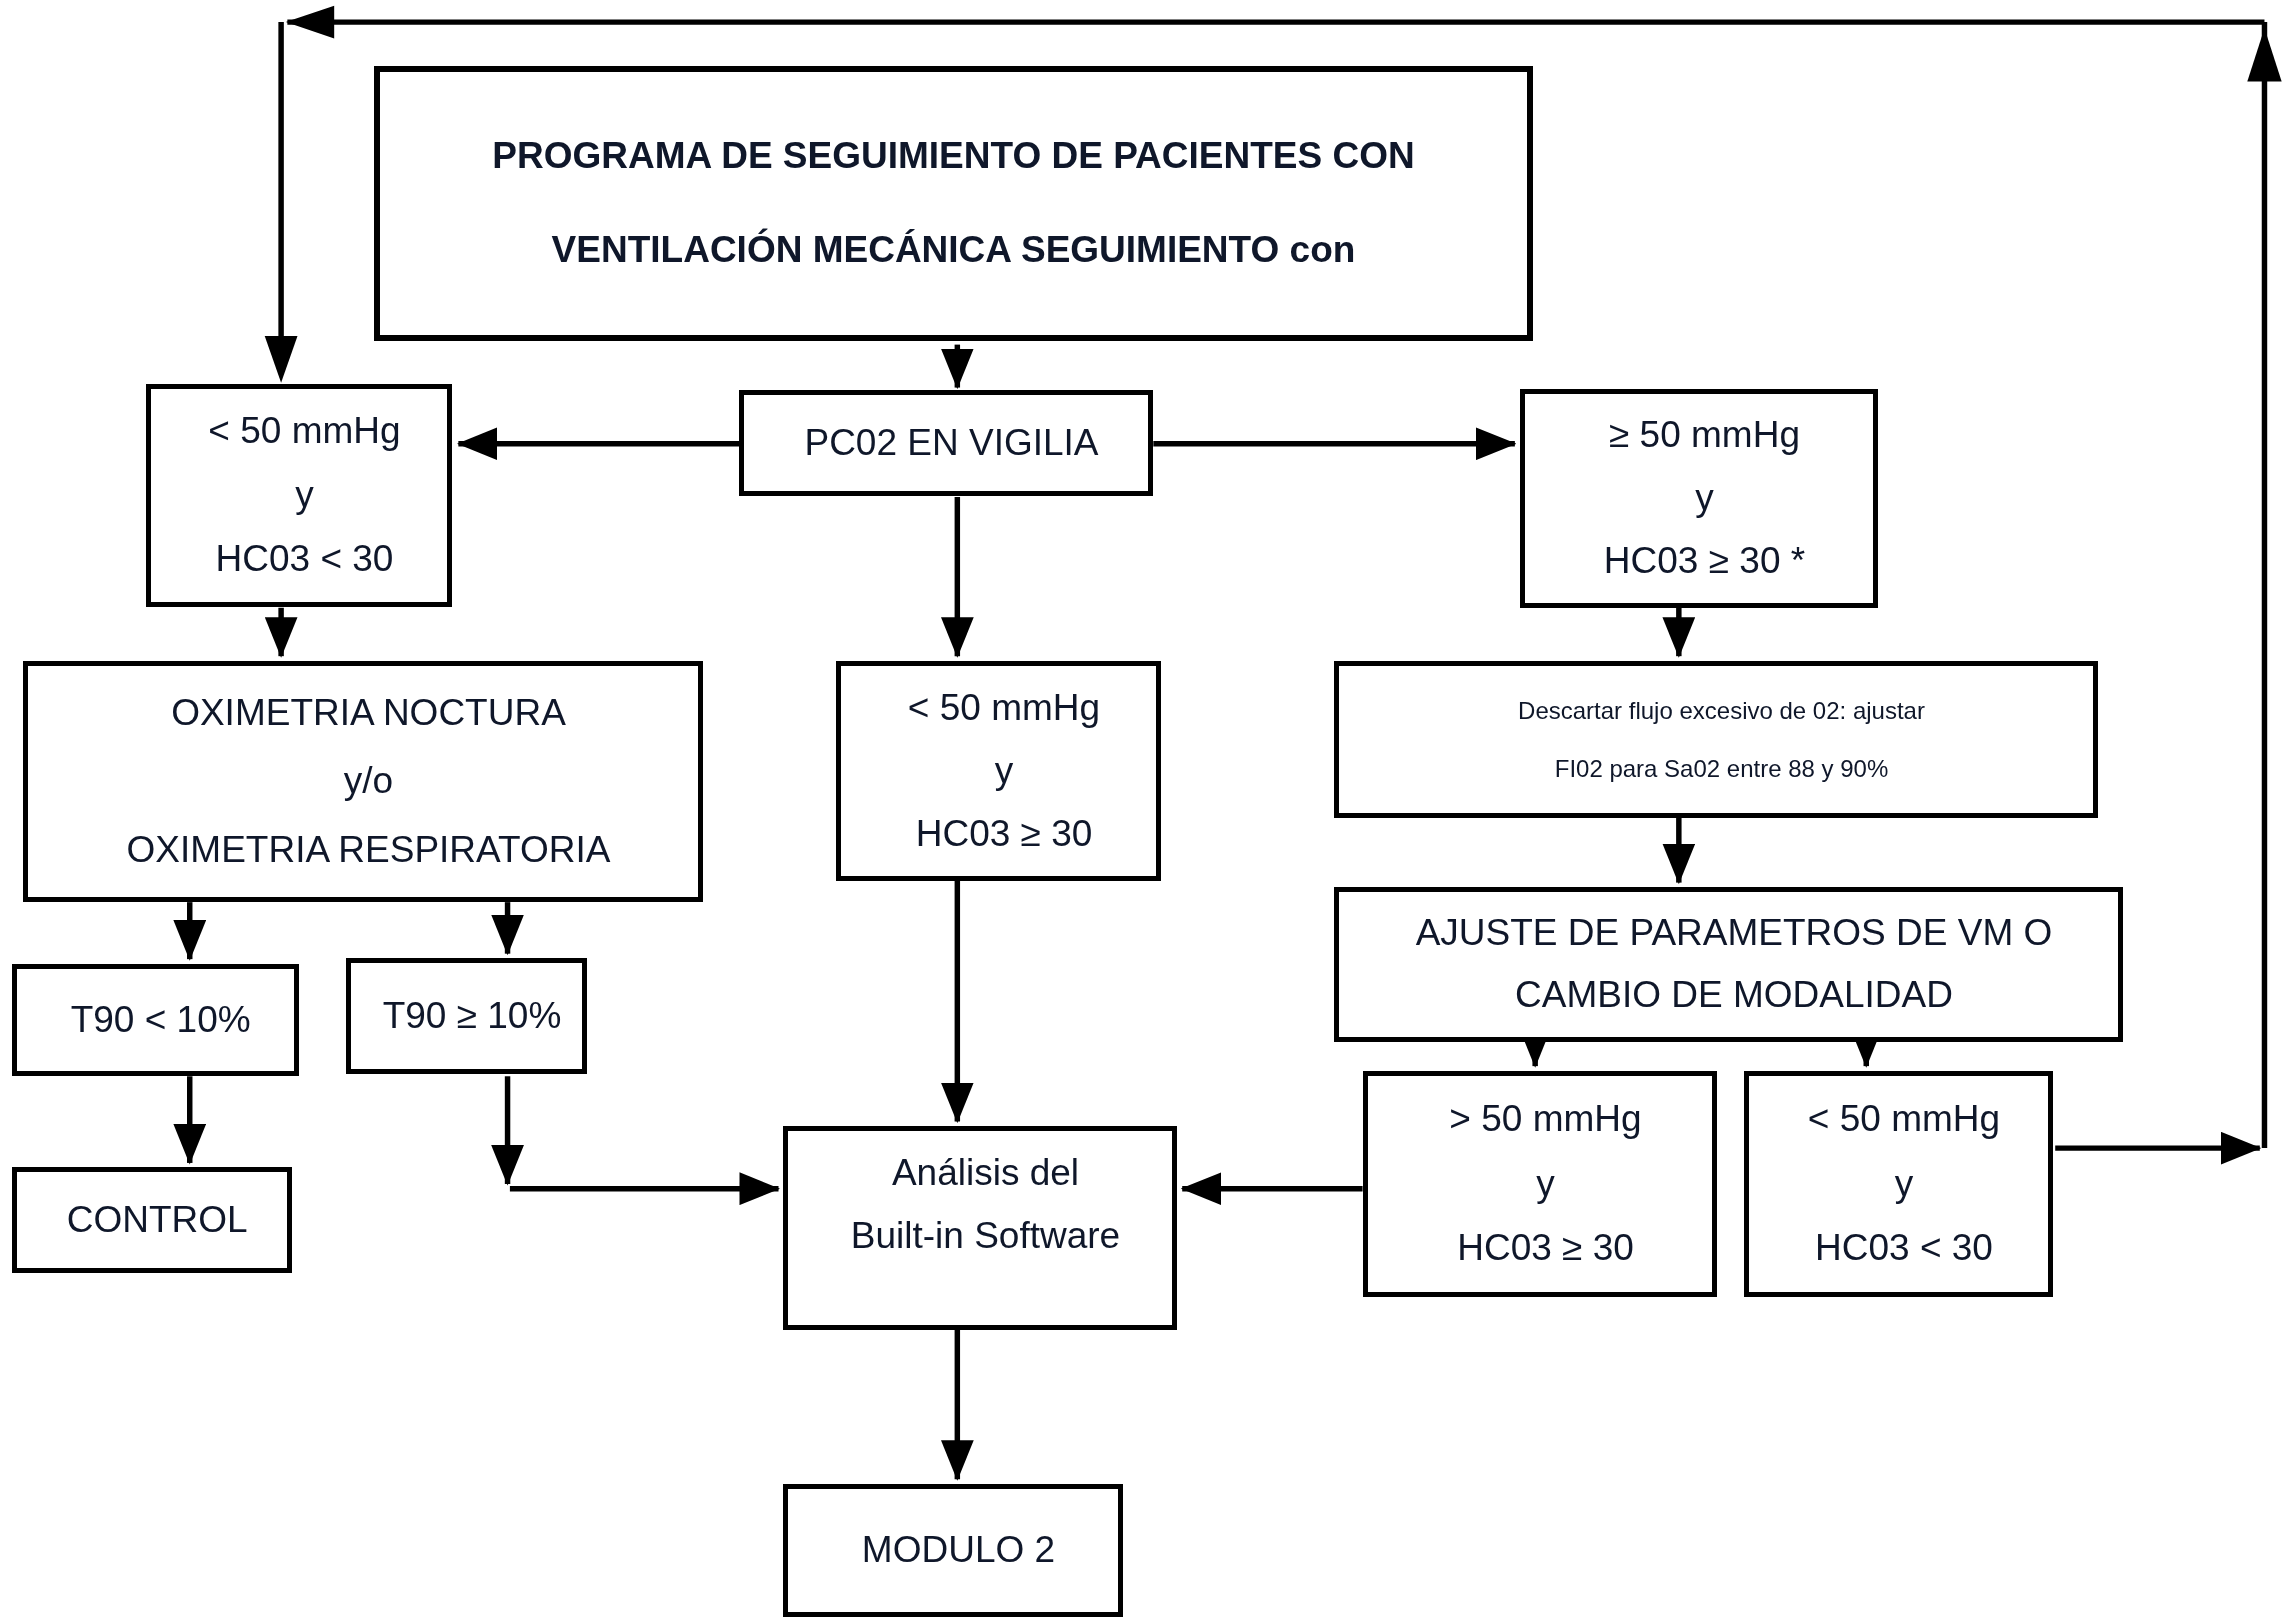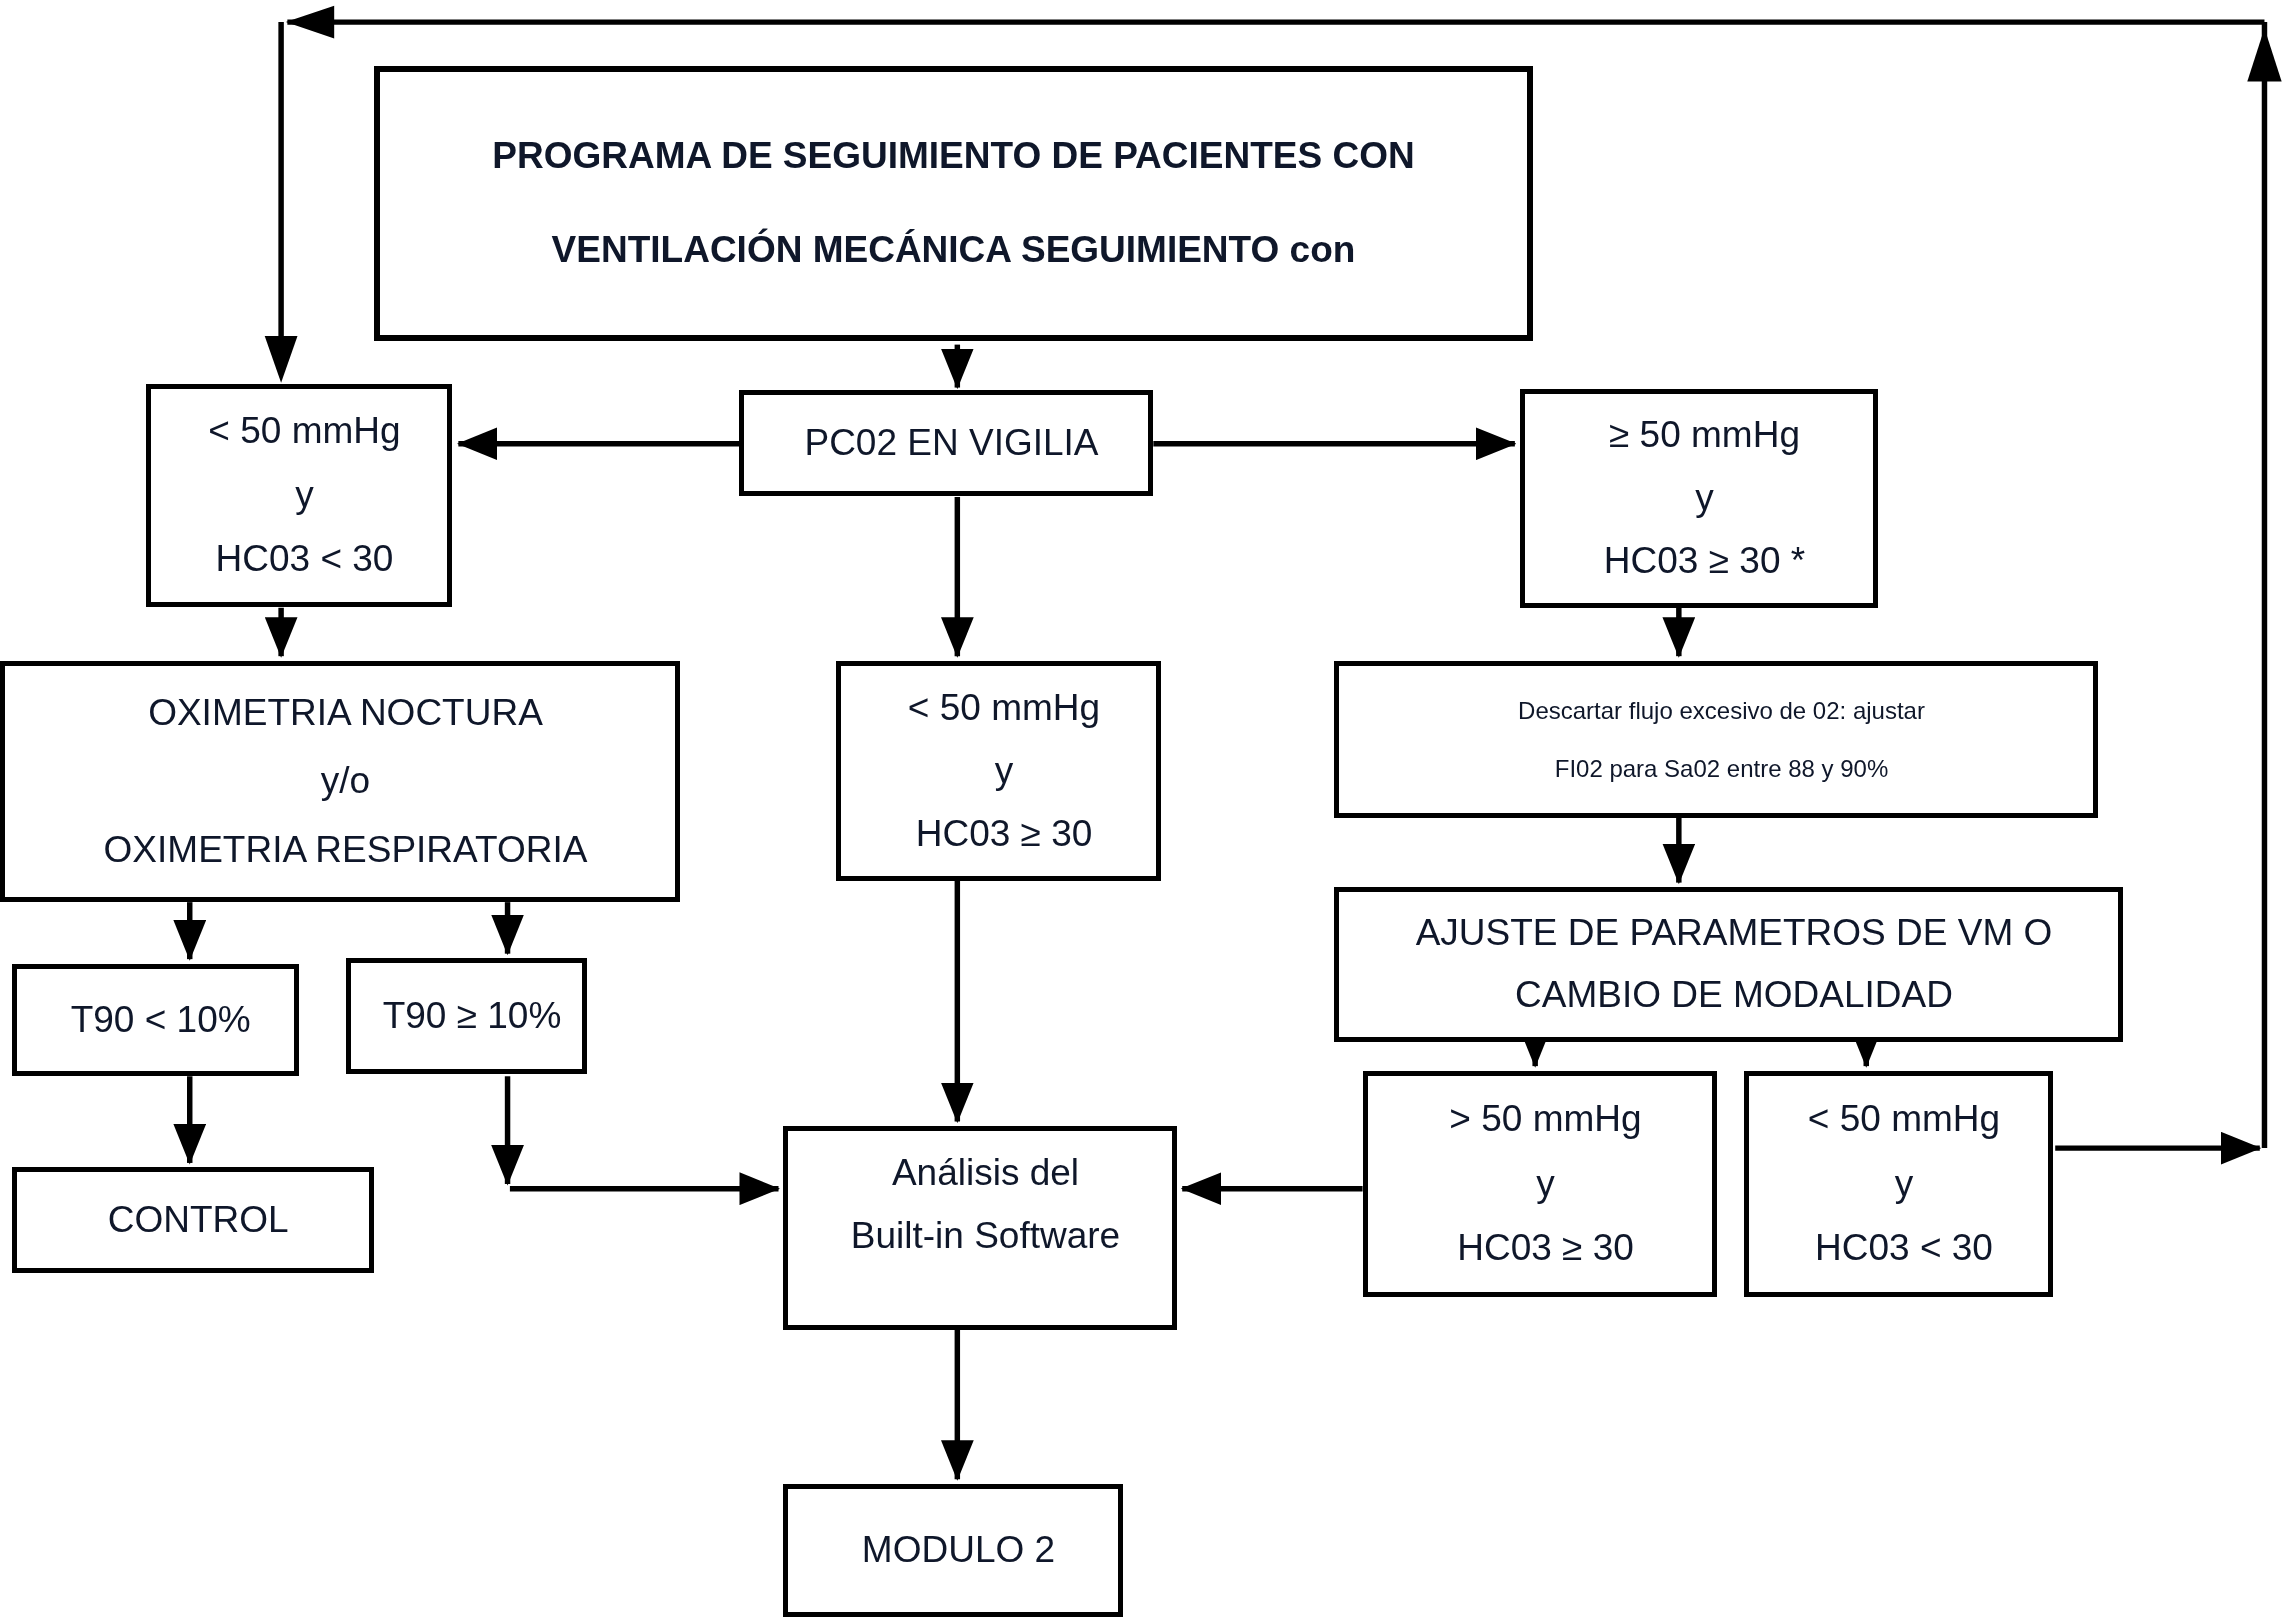--- a/index.html
+++ b/index.html
@@ -39,27 +39,27 @@
     border-width: 6.2px;
     font-weight: 700;
     font-size: 37px;
     padding: 11px 23.4px;
   }
   
   .n-title     { left: 374px;  top: 66px;   width: 1159px; height: 275px; }
   .n-left      { left: 146px;  top: 384px;  width: 306px;  height: 223px; }
   .n-pco2      { left: 739px;  top: 390px;  width: 414px;  height: 106px; }
   .n-right     { left: 1520px; top: 389px;  width: 358px;  height: 219px; }
-  .n-oxi       { left: 0;   top: 661px;  width: 680px;  height: 241px; }
+  .n-oxi       { left: 23px;   top: 661px;  width: 680px;  height: 241px; }
   .n-center    { left: 836px; top: 661px;  width: 325px;  height: 220px; }
   .n-descartar { left: 1334px; top: 661px;  width: 764px;  height: 157px; font-size: 24px; }
   .n-ajuste    { left: 1334px; top: 887px; width: 789px; height: 155px; }
   .n-t90lt     { left: 11.7px;   top: 964px; width: 287px;  height: 112px; }
   .n-t90ge     { left: 346px;  top: 958px; width: 241px;  height: 116px; }
-  .n-control   { left: 11.7px;   top: 1167px; width: 362px;  height: 106px; }
+  .n-control   { left: 11.7px;   top: 1167px; width: 280px;  height: 106px; }
   .n-analisis  { left: 783px; top: 1126px; width: 394px;  height: 204px; padding-bottom: 47px; }
   .n-gt50      { left: 1363px; top: 1071px; width: 354px;  height: 226px; text-align: right; }
   .n-lt50b     { left: 1744px; top: 1071px; width: 309px;  height: 226px; }
   .n-modulo2   { left: 783px; top: 1484px; width: 340px;  height: 133px; }
   svg line, svg path.loop { stroke: #000000; stroke-width: 7; fill: none; }
   svg polygon { fill: #000000; stroke: none; }
 </style>
 </head>
 <body>
 

